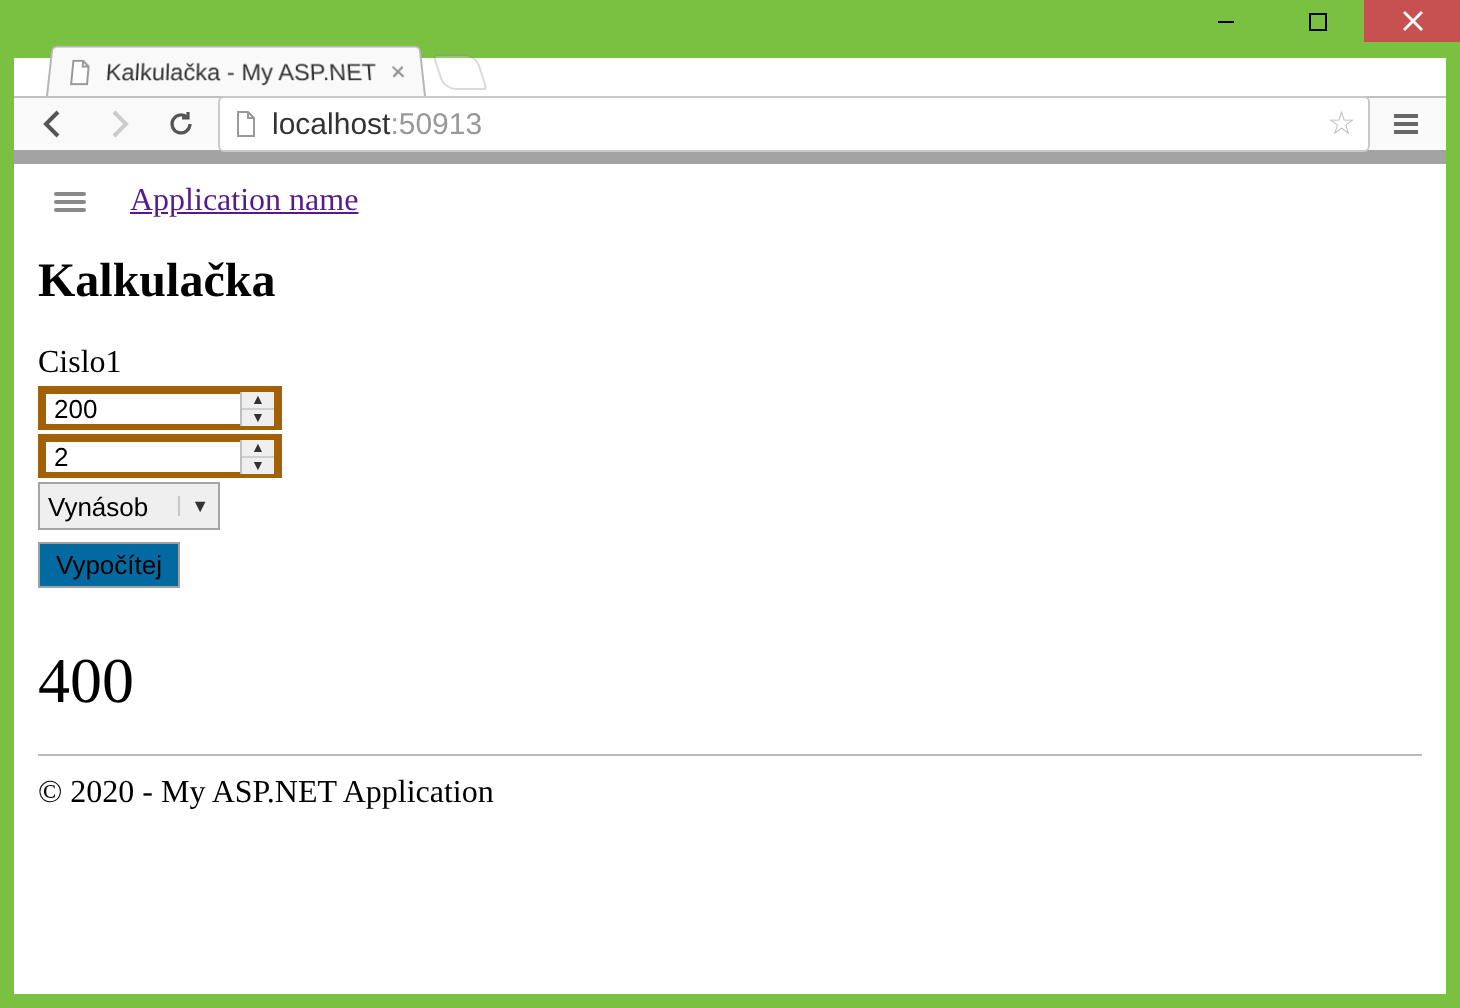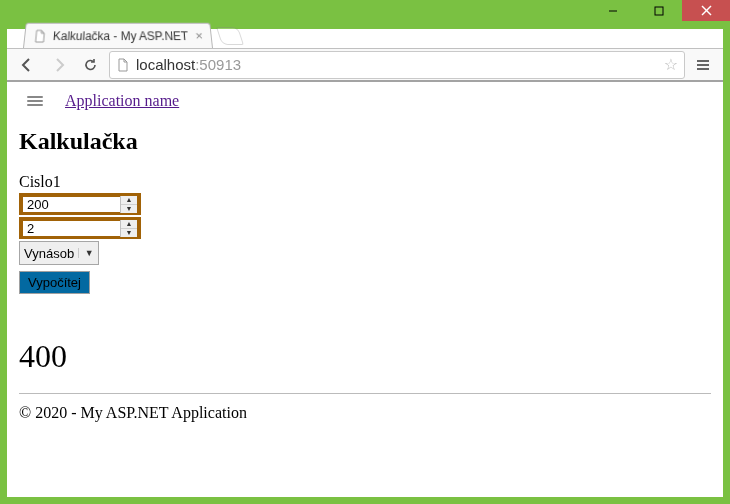--- a/index.html
+++ b/index.html
@@ -88,21 +88,21 @@
     border-radius: 2px 6px 2px 6px;
     transform: skewX(18deg);
   }
   .toolbar {
     position: absolute;
     left: 0; right: 0;
     top: 41px;
     height: 34px;
     background: #f9f9f9;
     border-top: 1px solid #c0c0c0;
-    border-bottom: 2px solid #a3a3a3;
+    border-bottom: 7px solid #a3a3a3;
     display: flex;
     align-items: center;
     padding: 13px 6px;
     gap: 4px;
     box-sizing: border-box;
   }
   .nav-btn {
     width: 28px;
     height: 26px;
     display: flex;
@@ -216,41 +216,41 @@
   .spinner div:last-child { border-bottom: none; }
   .select-wrap {
     display: inline-flex;
     align-items: center;
     border: 1px solid #a6a6a6;
     background: #efefef;
     height: 22px;
     padding: 0 2px 0 4px;
     font-size: 13px;
     font-family: Arial, sans-serif;
-    gap: 4px;
+    gap: 15px;
   }
   .select-wrap .chev {
     width: 14px;
     text-align: center;
     font-size: 9px;
     color: #333;
     border-left: 1px solid #c8c8c8;
     padding-left: 3px;
   }
   .action-button {
     border: 1px solid #a0a0a0;
     background: #0369a1;
     font-size: 13px;
     font-family: Arial, sans-serif;
     padding: 3px 8px;
     margin-top: 4px;
   }
   .result {
     font-size: 32px;
-    margin: 44px 0 18px 0;
+    margin: 28px 0 18px 0;
   }
   hr.foot-sep {
     border: none;
     border-top: 1px solid #bbb;
     margin: 8px 0 10px 0;
   }
   .footer {
     font-size: 16px;
   }
 </style>

